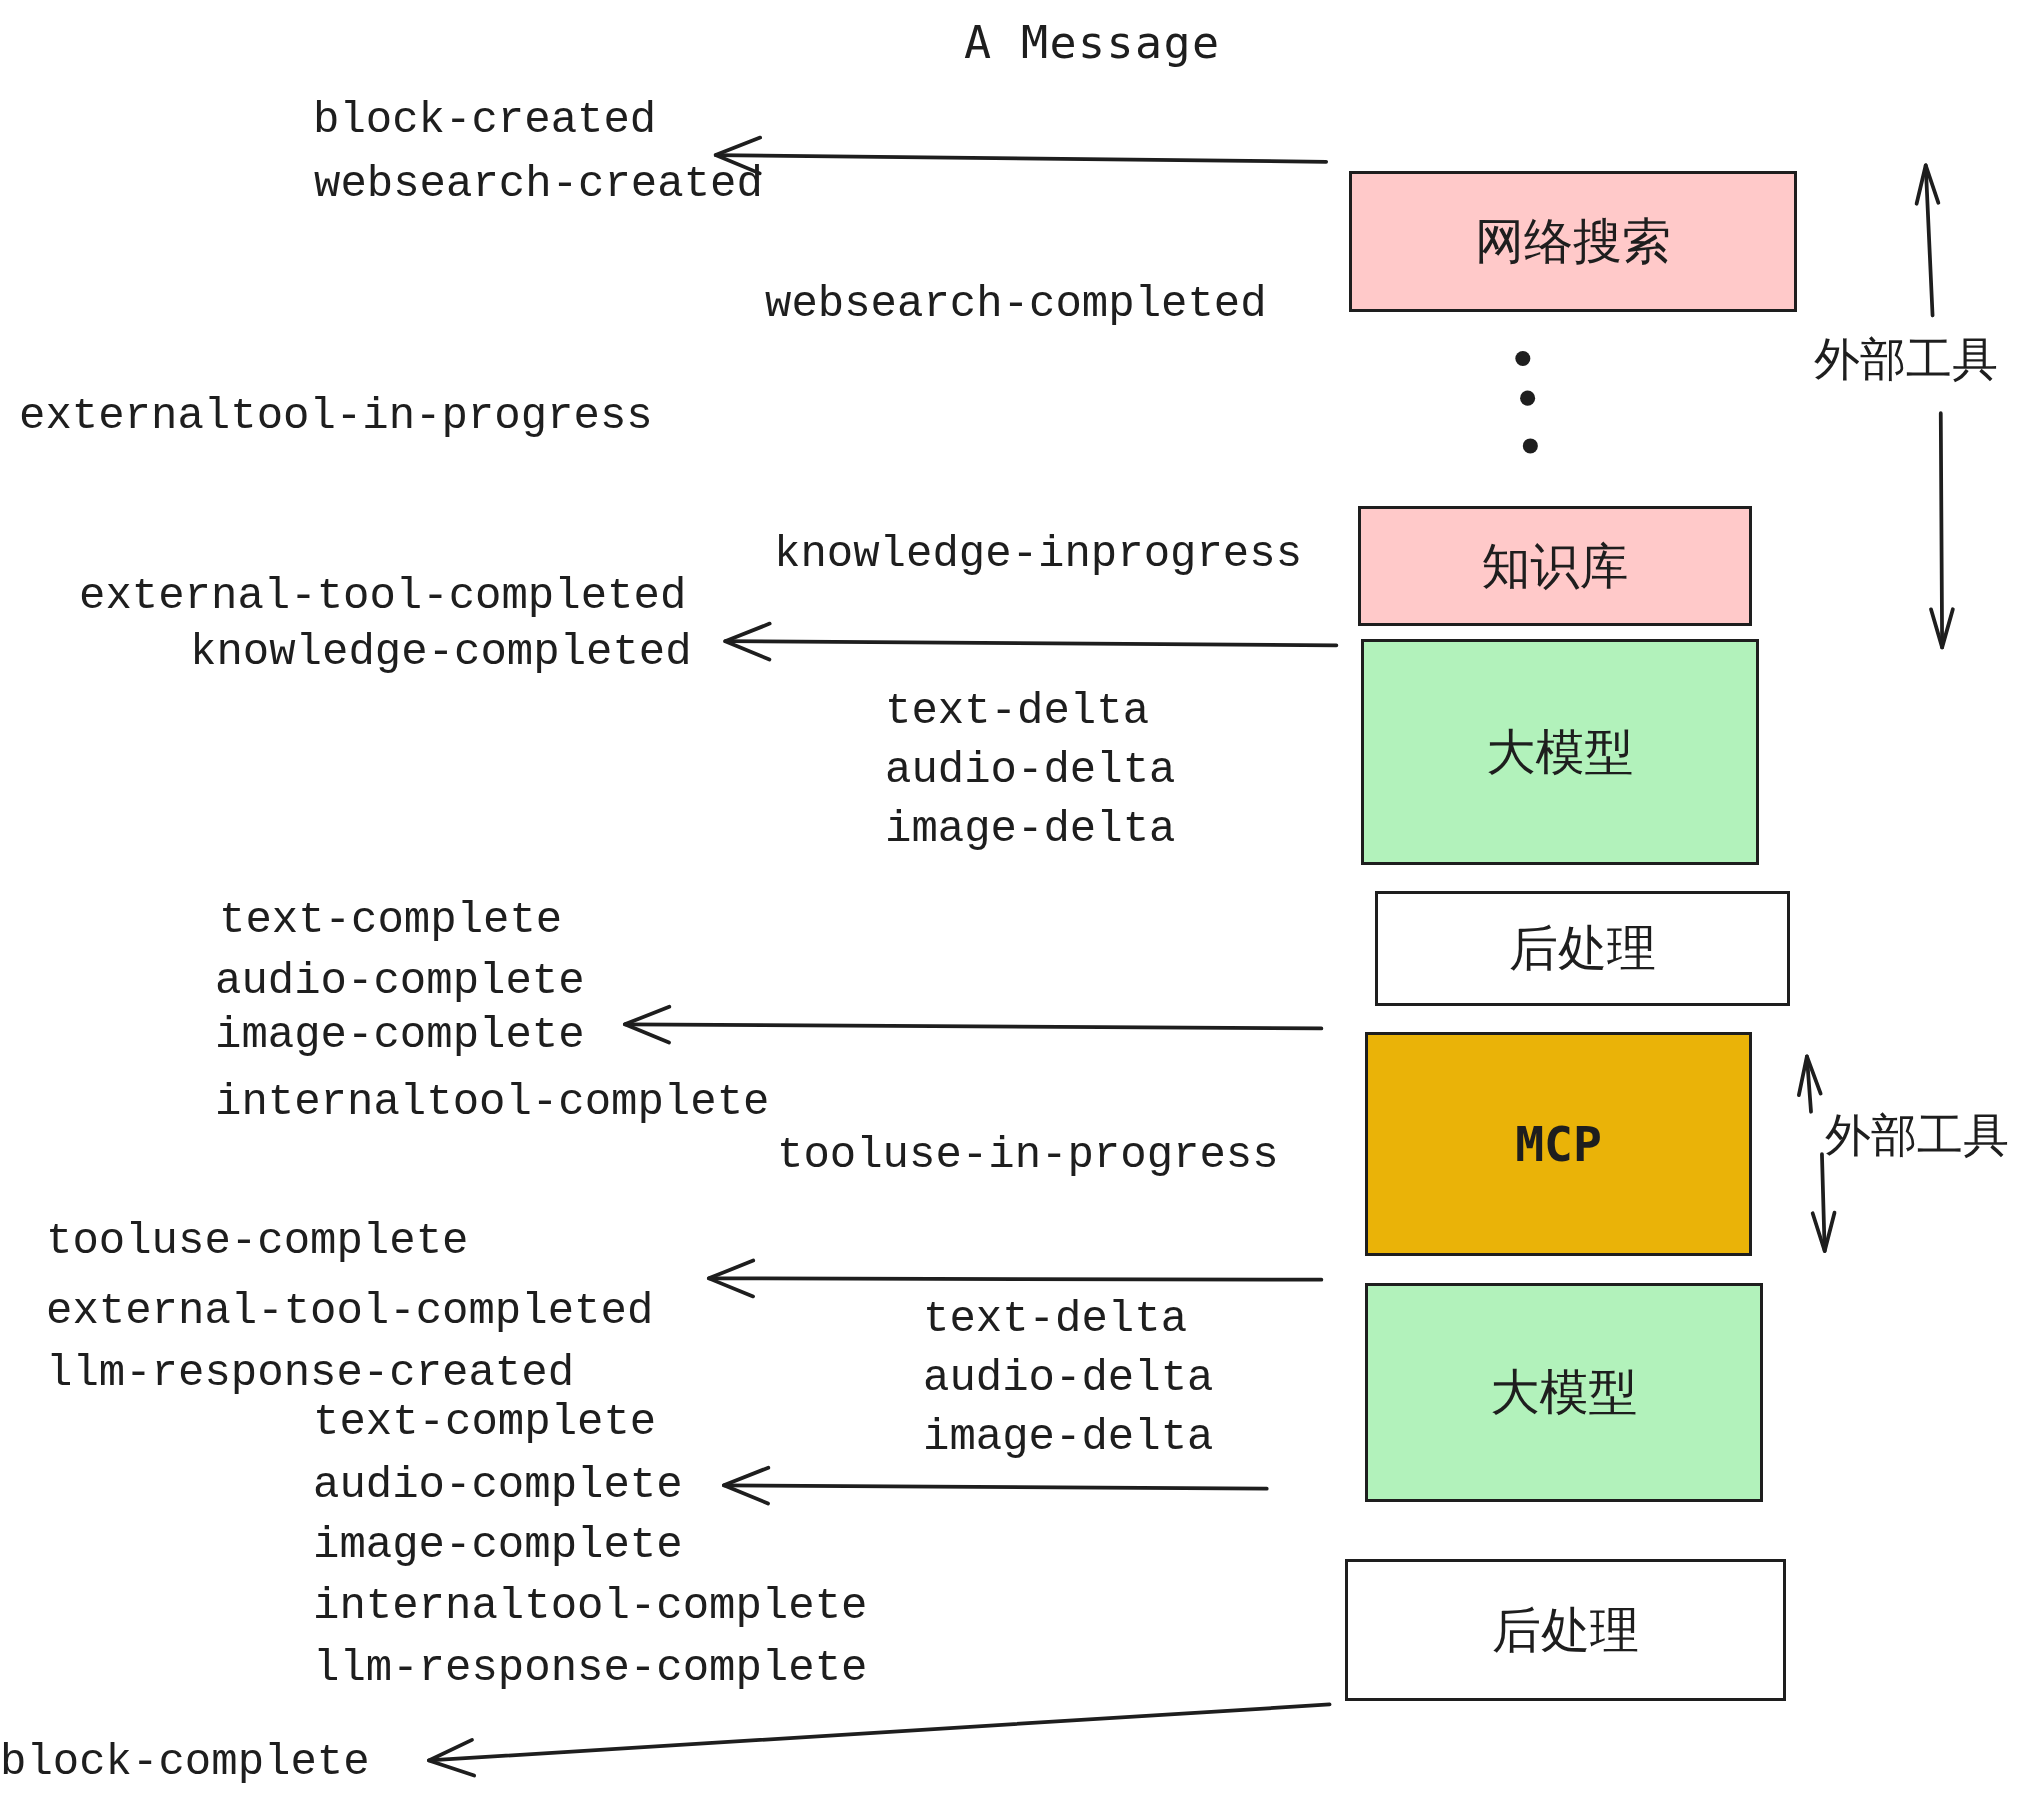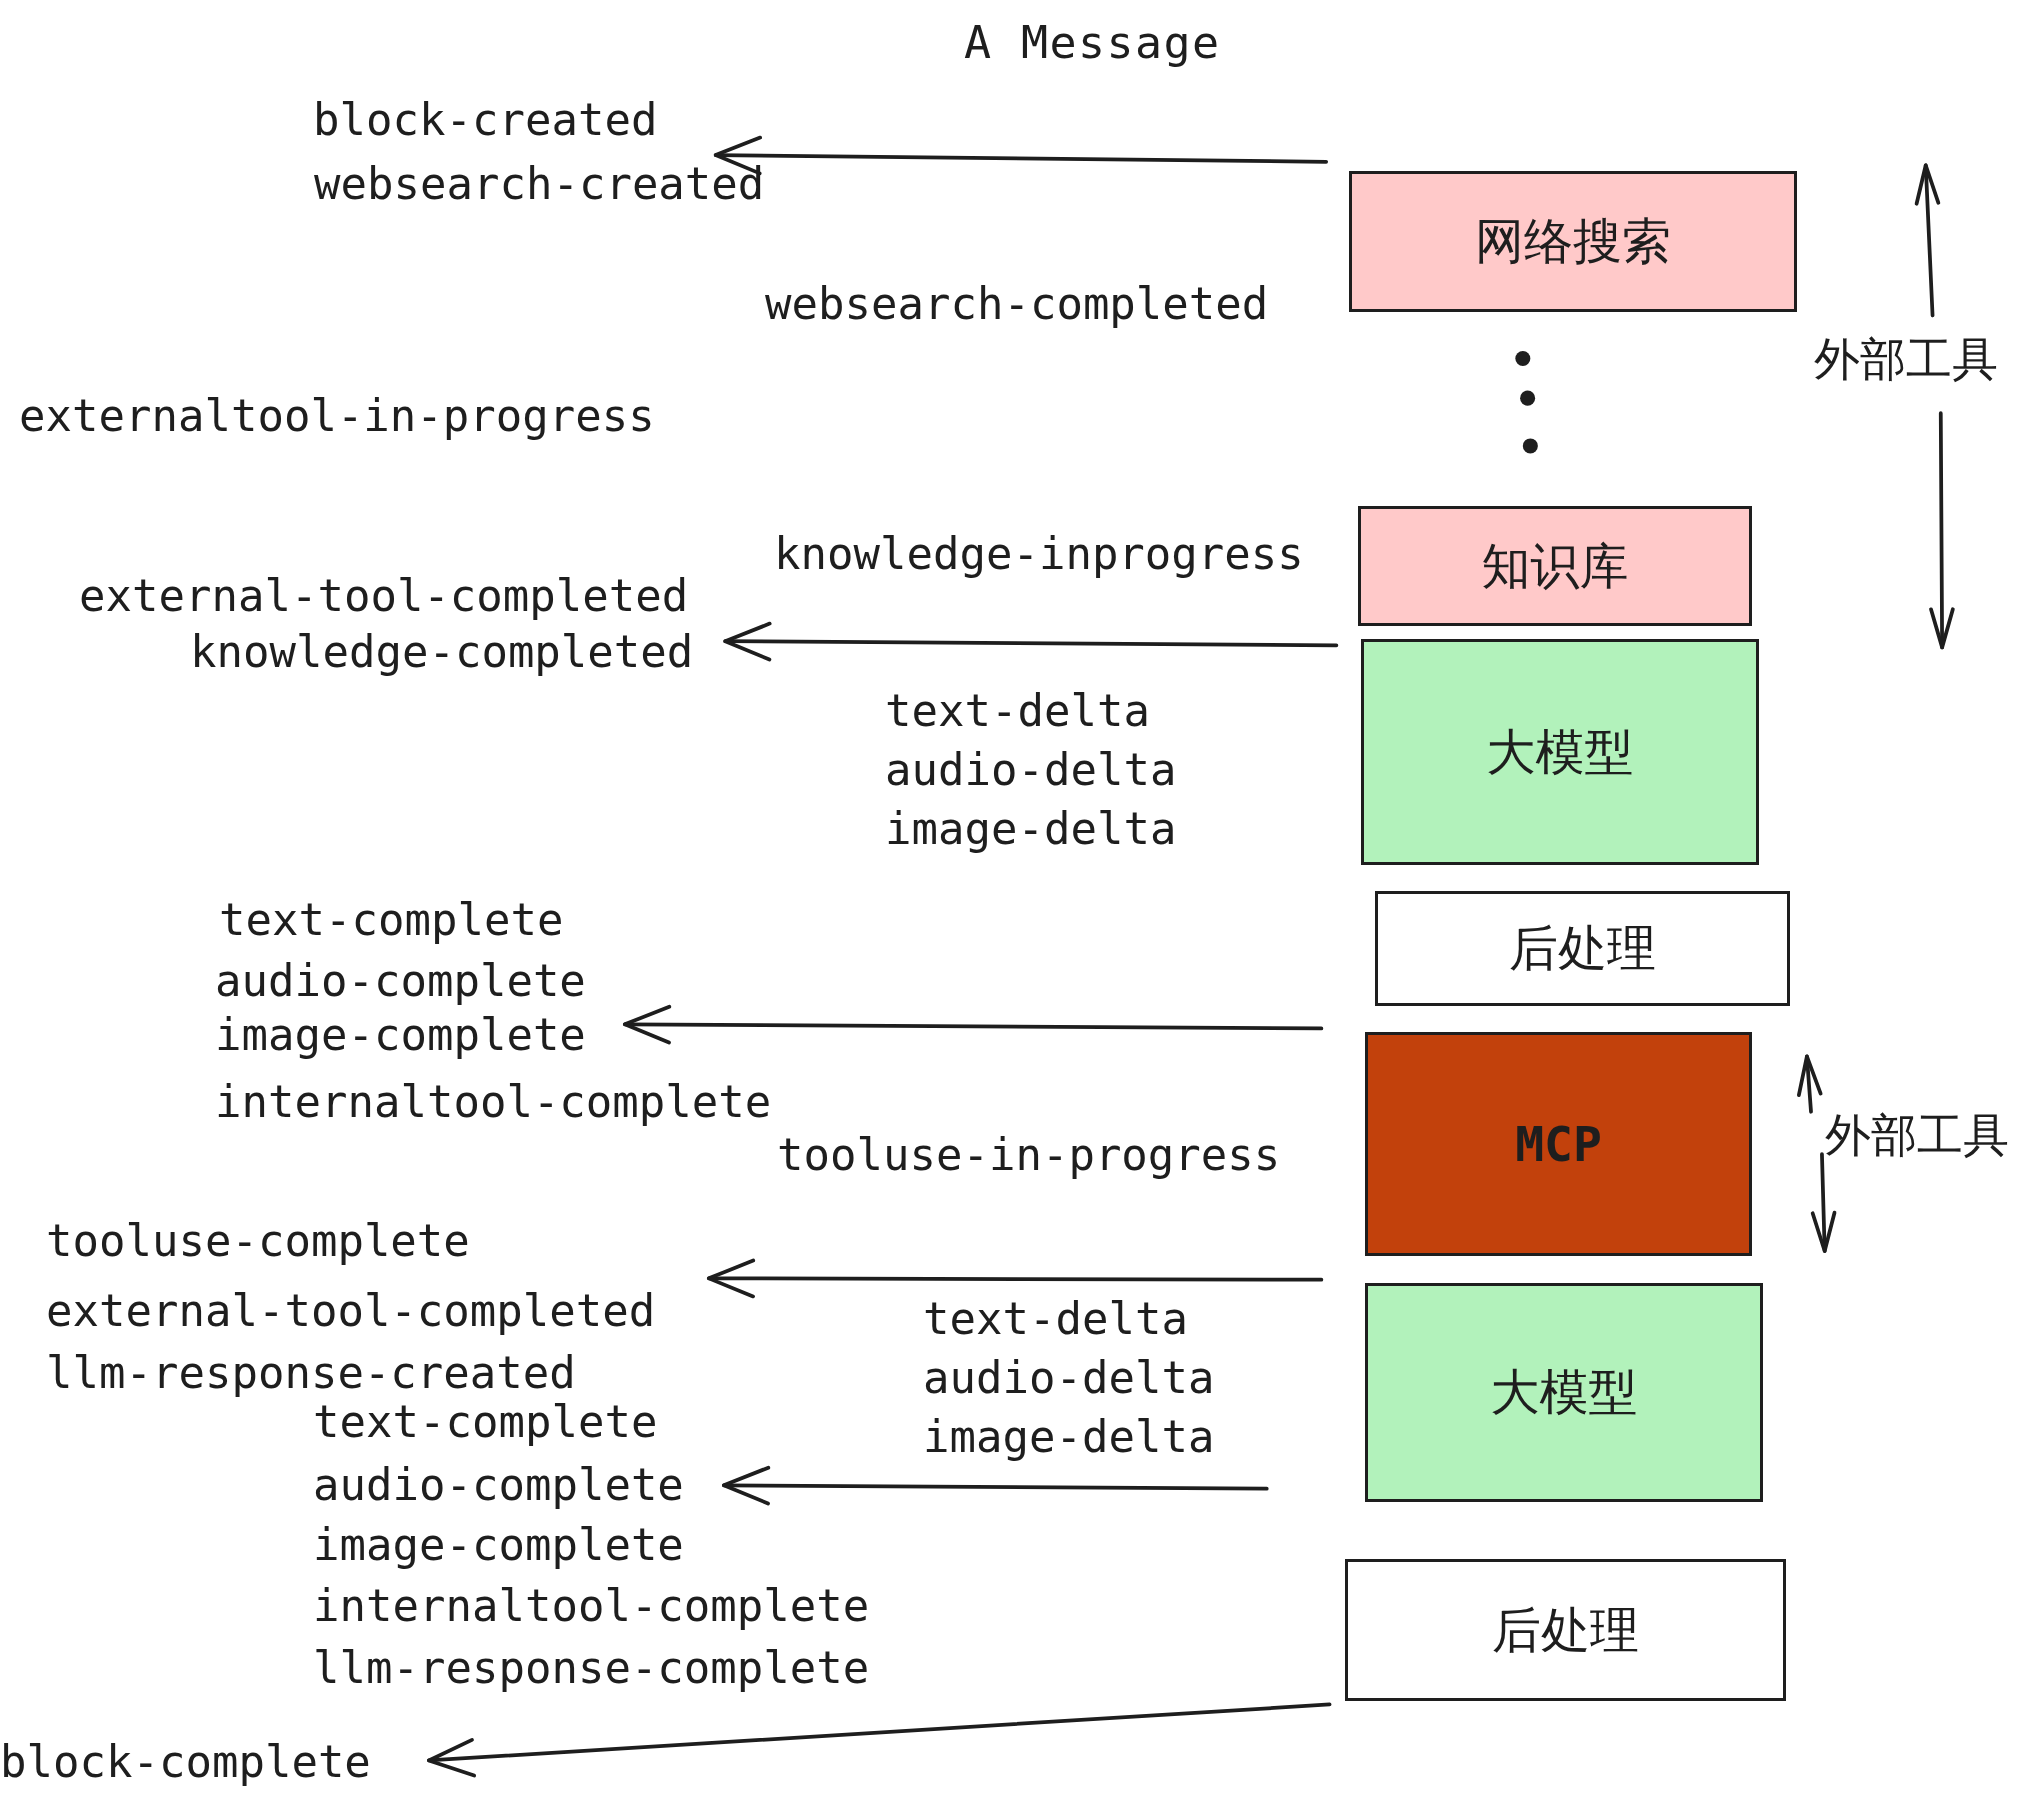--- a/index.html
+++ b/index.html
@@ -39,20 +39,21 @@
   .node.mono-label .node-label {
     font-family: "DejaVu Sans Mono", monospace;
     font-size: 48px;
     font-weight: bold;
   }
   .event-label {
     position: absolute;
     font-size: 44px;
     line-height: 1.05;
     white-space: pre;
+    font-family: Liberation Mono, monospace;
   }
   .side-label {
     position: absolute;
     font-family: Liberation Sans, sans-serif;
     font-size: 46px;
     line-height: 1;
     white-space: pre;
   }
   #connector-layer {
     position: absolute;
@@ -119,21 +120,21 @@
     </div>
     <div class="node" style="left: 1358px; top: 506px; width: 394px; height: 120px; background: rgb(255, 201, 201);">
       <span class="node-label">知识库</span>
     </div>
     <div class="node" style="left: 1361px; top: 639px; width: 398px; height: 226px; background: rgb(178, 242, 187);">
       <span class="node-label">大模型</span>
     </div>
     <div class="node" style="left: 1375px; top: 891px; width: 415px; height: 115px; background: rgb(255, 255, 255);">
       <span class="node-label">后处理</span>
     </div>
-    <div class="node mono-label" style="left: 1365px; top: 1032px; width: 387px; height: 224px; background: #c2410c;">
+    <div class="node mono-label" style="left: 1365px; top: 1032px; width: 387px; height: 224px; background: #eab308;">
       <span class="node-label">MCP</span>
     </div>
     <div class="node" style="left: 1365px; top: 1283px; width: 398px; height: 219px; background: rgb(178, 242, 187);">
       <span class="node-label">大模型</span>
     </div>
     <div class="node" style="left: 1345px; top: 1559px; width: 441px; height: 142px; background: rgb(255, 255, 255);">
       <span class="node-label">后处理</span>
     </div>
     <div class="event-label" style="left: 313px; top: 97px;">block-created</div>
     <div class="event-label" style="left: 314px; top: 161px;">websearch-created</div>

